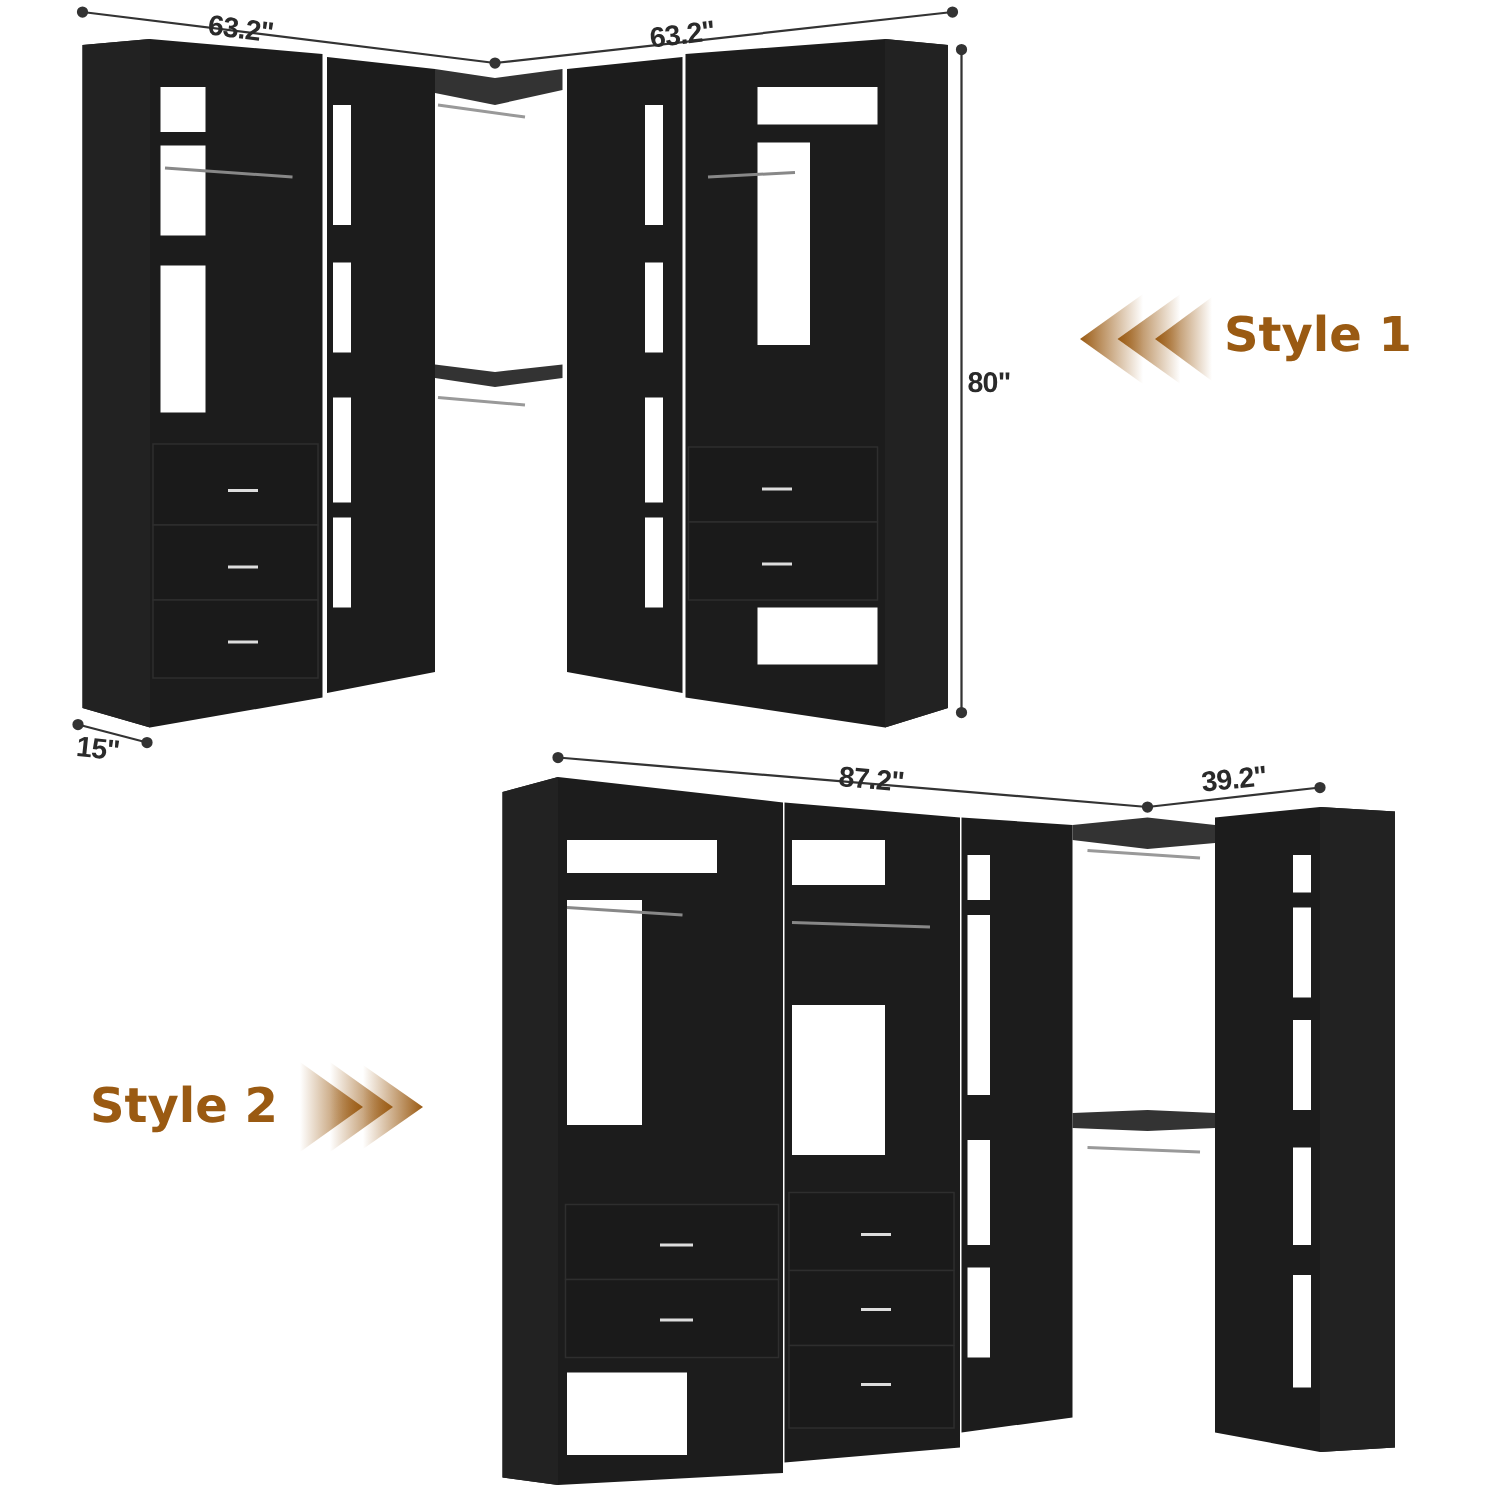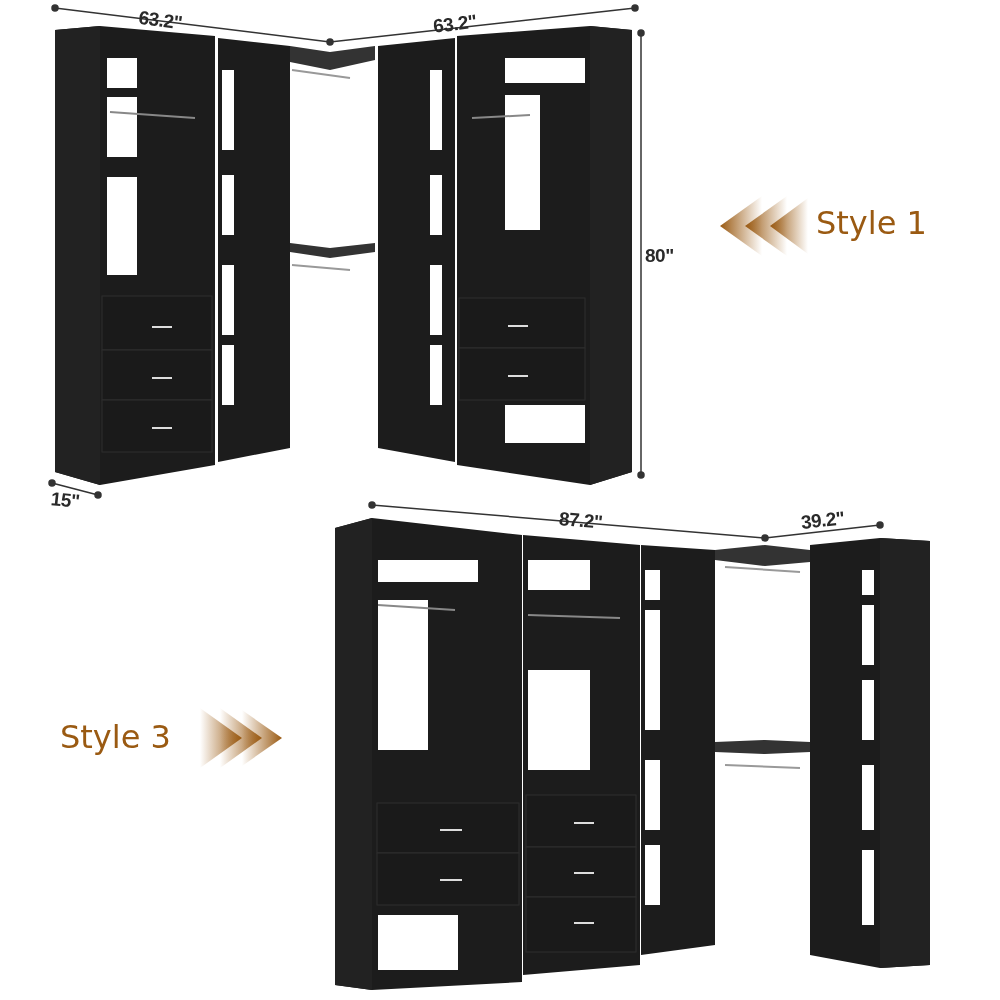--- a/index.html
+++ b/index.html
@@ -1,18 +1,18 @@
 <!DOCTYPE html>
 <html><head>
 <meta charset="utf-8">
 <style>
   html, body { margin:0; padding:0; background:#ffffff; }
   body { width:1000px; height:1000px; position:relative; overflow:hidden; font-family:"Liberation Sans", sans-serif; }
   .dim { position:absolute; font-family:"Liberation Sans", sans-serif; font-weight:bold; color:#2a2a2a; font-size:19px; transform-origin:left top; letter-spacing:-0.5px; }
-  .style-label { position:absolute; font-family:"DejaVu Sans", sans-serif; font-weight:normal; color:#9a5a12; font-size:32px; }
+  .style-label { position:absolute; font-family:"DejaVu Sans", sans-serif; font-weight:bold; color:#9a5a12; font-size:32px; }
   svg { position:absolute; left:0; top:0; }
 </style>
 </head>
 <body>
 
 <svg width="1000" height="1000" viewBox="0 0 1000 1000">
   <defs>
     <linearGradient id="ag1" x1="0" x2="1">
       <stop offset="0" stop-color="#9a5a12" stop-opacity="1"></stop>
       <stop offset="1" stop-color="#9a5a12" stop-opacity="0"></stop>
@@ -146,13 +146,13 @@
 </svg>
 
 <div class="dim" style="left:140px;top:7px;transform:rotate(7deg);">63.2"</div>
 <div class="dim" style="left:432px;top:16px;transform:rotate(-7deg);">63.2"</div>
 <div class="dim" style="left:645px;top:245px;">80"</div>
 <div class="dim" style="left:52px;top:488px;transform:rotate(6deg);">15"</div>
 <div class="dim" style="left:560px;top:508px;transform:rotate(5deg);">87.2"</div>
 <div class="dim" style="left:800px;top:512px;transform:rotate(-6deg);">39.2"</div>
 
 <div class="style-label" style="left:816px;top:204px;">Style 1</div>
-<div class="style-label" style="left:60px;top:718px;">Style 3</div>
+<div class="style-label" style="left:60px;top:718px;">Style 2</div>
 
 </body></html>

